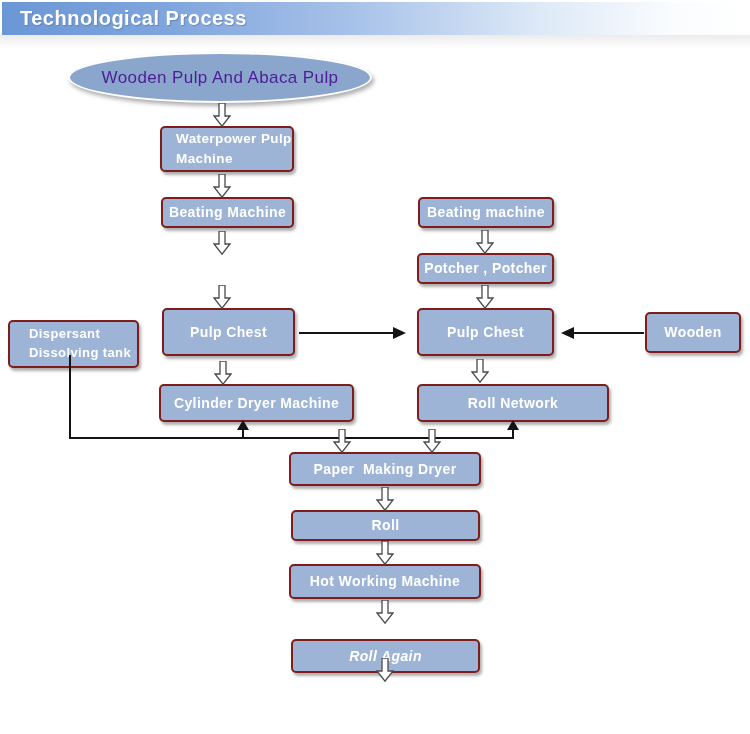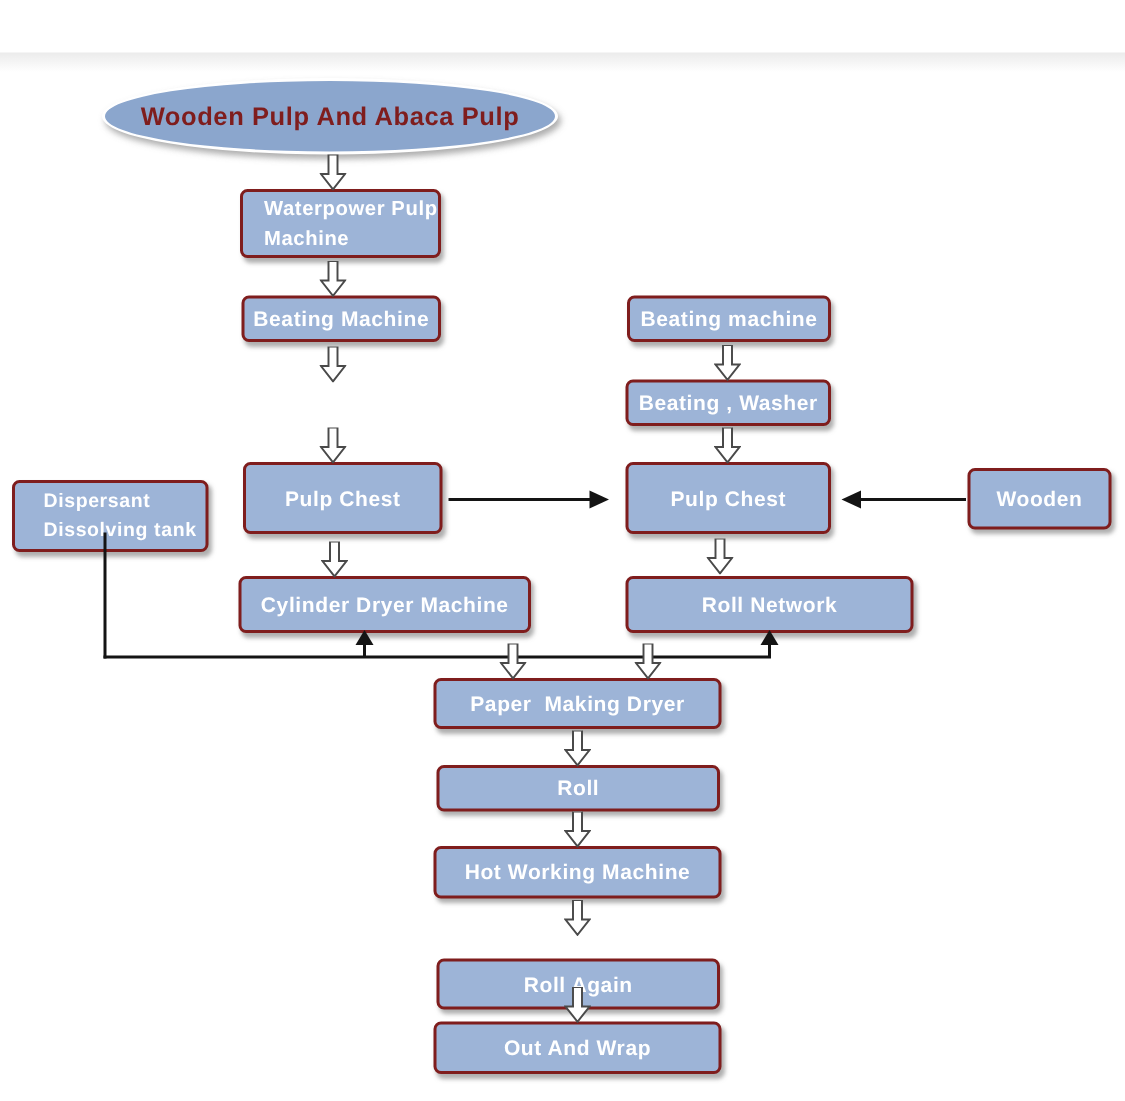--- a/index.html
+++ b/index.html
@@ -68,23 +68,23 @@
   }
   .ellipse {
     position: absolute;
     box-sizing: border-box;
     left: 68px; top: 52px;
     width: 304px; height: 51px;
     background: #8ba6cd;
     border: 2px solid #ffffff;
     border-radius: 50%;
     box-shadow: 2px 3px 4px rgba(105,105,105,0.55);
-    color: #7f1d1d;
+    color: #4c1d95;
     font-size: 17px;
-    font-weight: bold;
+    font-weight: normal;
     letter-spacing: 0.4px;
     display: flex;
     align-items: center;
     justify-content: center;
   }
 
   
   .hline, .vline {
     position: absolute;
     background: #141414;
@@ -95,44 +95,46 @@
   .tri { position: absolute; width: 0; height: 0; }
   .tri.up    { border-left: 6px solid transparent; border-right: 6px solid transparent; border-bottom: 10px solid #141414; }
   .tri.right { border-top: 6px solid transparent; border-bottom: 6px solid transparent; border-left: 13px solid #141414; }
   .tri.left  { border-top: 6px solid transparent; border-bottom: 6px solid transparent; border-right: 13px solid #141414; }
 </style>
 </head>
 <body>
 
 <div id="stage">
 
+  <div class="banner">
+    <span class="banner-title">Technological Process</span>
+  </div>
   <div class="banner-shade"></div>
 
   <div class="ellipse">Wooden Pulp And Abaca Pulp</div>
 
   <div class="node left-align" style="left:160px; top:126px; width:134px; height:46px;">Waterpower Pulp
 Machine</div>
   <div class="node" style="left:161px; top:197px; width:133px; height:31px;">Beating Machine</div>
   <div class="node" style="left:162px; top:308px; width:133px; height:48px;">Pulp Chest</div>
   <div class="node" style="left:159px; top:384px; width:195px; height:38px;">Cylinder Dryer Machine</div>
 
   <div class="node left-align2" style="left:8px; top:320px; width:131px; height:48px;">Dispersant
 Dissolving tank</div>
   <div class="node" style="left:645px; top:312px; width:96px; height:41px;">Wooden</div>
 
   <div class="node" style="left:418px; top:197px; width:136px; height:31px;">Beating machine</div>
-  <div class="node" style="left:417px; top:253px; width:137px; height:31px;">Beating , Washer</div>
+  <div class="node" style="left:417px; top:253px; width:137px; height:31px;">Potcher , Potcher</div>
   <div class="node" style="left:417px; top:308px; width:137px; height:48px;">Pulp Chest</div>
   <div class="node" style="left:417px; top:384px; width:192px; height:38px;">Roll Network</div>
 
   <div class="node" style="left:289px; top:452px; width:192px; height:34px;">Paper  Making Dryer</div>
   <div class="node" style="left:291px; top:510px; width:189px; height:31px;">Roll</div>
   <div class="node" style="left:289px; top:564px; width:192px; height:35px;">Hot Working Machine</div>
-  <div class="node" style="left:291px; top:639px; width:189px; height:34px;">Roll Again</div>
-  <div class="node" style="left:289px; top:681px; width:192px; height:35px;">Out And Wrap</div>
+  <div class="node" style="left:291px; top:639px; width:189px; height:34px;font-style:italic;">Roll Again</div>
 
   <div class="vline" style="left:69px; top:355px; height:84px;"></div>
   <div class="hline" style="left:69px; top:437px; width:445px;"></div>
   <div class="vline" style="left:242px; top:428px; height:10px;"></div>
   <div class="tri up" style="left:237px; top:420px;"></div>
   <div class="vline" style="left:512px; top:428px; height:10px;"></div>
   <div class="tri up" style="left:507px; top:420px;"></div>
 
   <div class="hline" style="left:299px; top:332px; width:95px;"></div>
   <div class="tri right" style="left:393px; top:327px;"></div>

